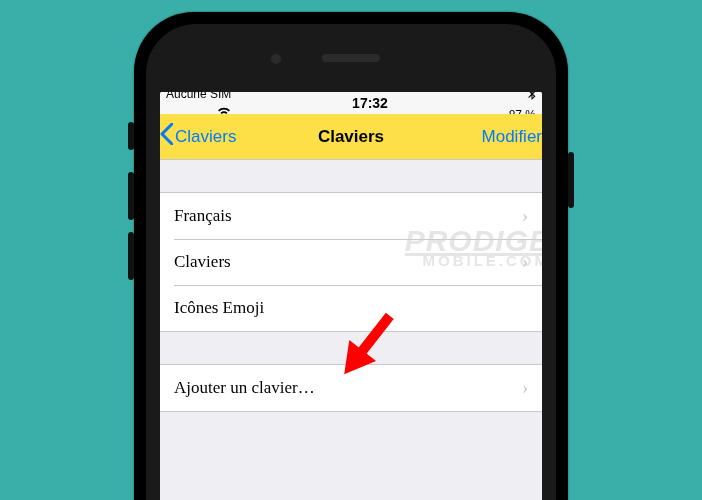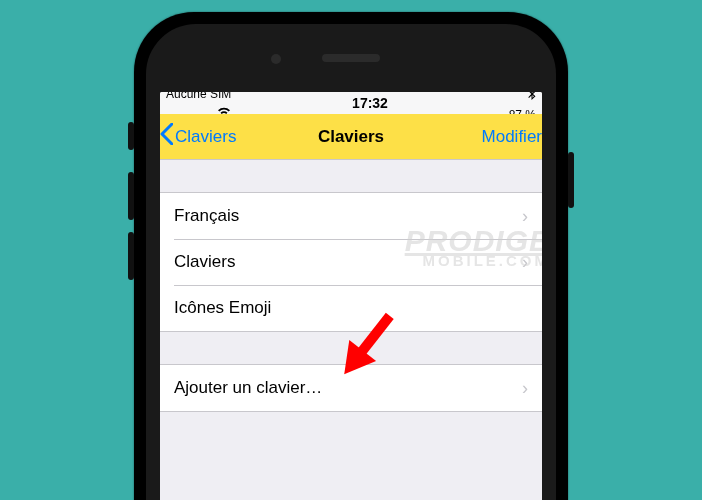--- a/index.html
+++ b/index.html
@@ -119,20 +119,21 @@
     pointer-events: none;
   }
   .nav-action { color: #007aff; font-size: 17px; margin-left: 10px; }
 
   
   .group-gap { height: 32px; }
   .list {
     background: #fff;
     border-top: 1px solid #c8c7cc;
     border-bottom: 1px solid #c8c7cc;
+    font-family: Liberation Serif, serif;
   }
   .row {
     display: flex; align-items: center; justify-content: space-between;
     padding: 0 14px;
     height: 46px;
     font-size: 17px;
     color: #000;
     position: relative;
   }
   .row + .row::before {

